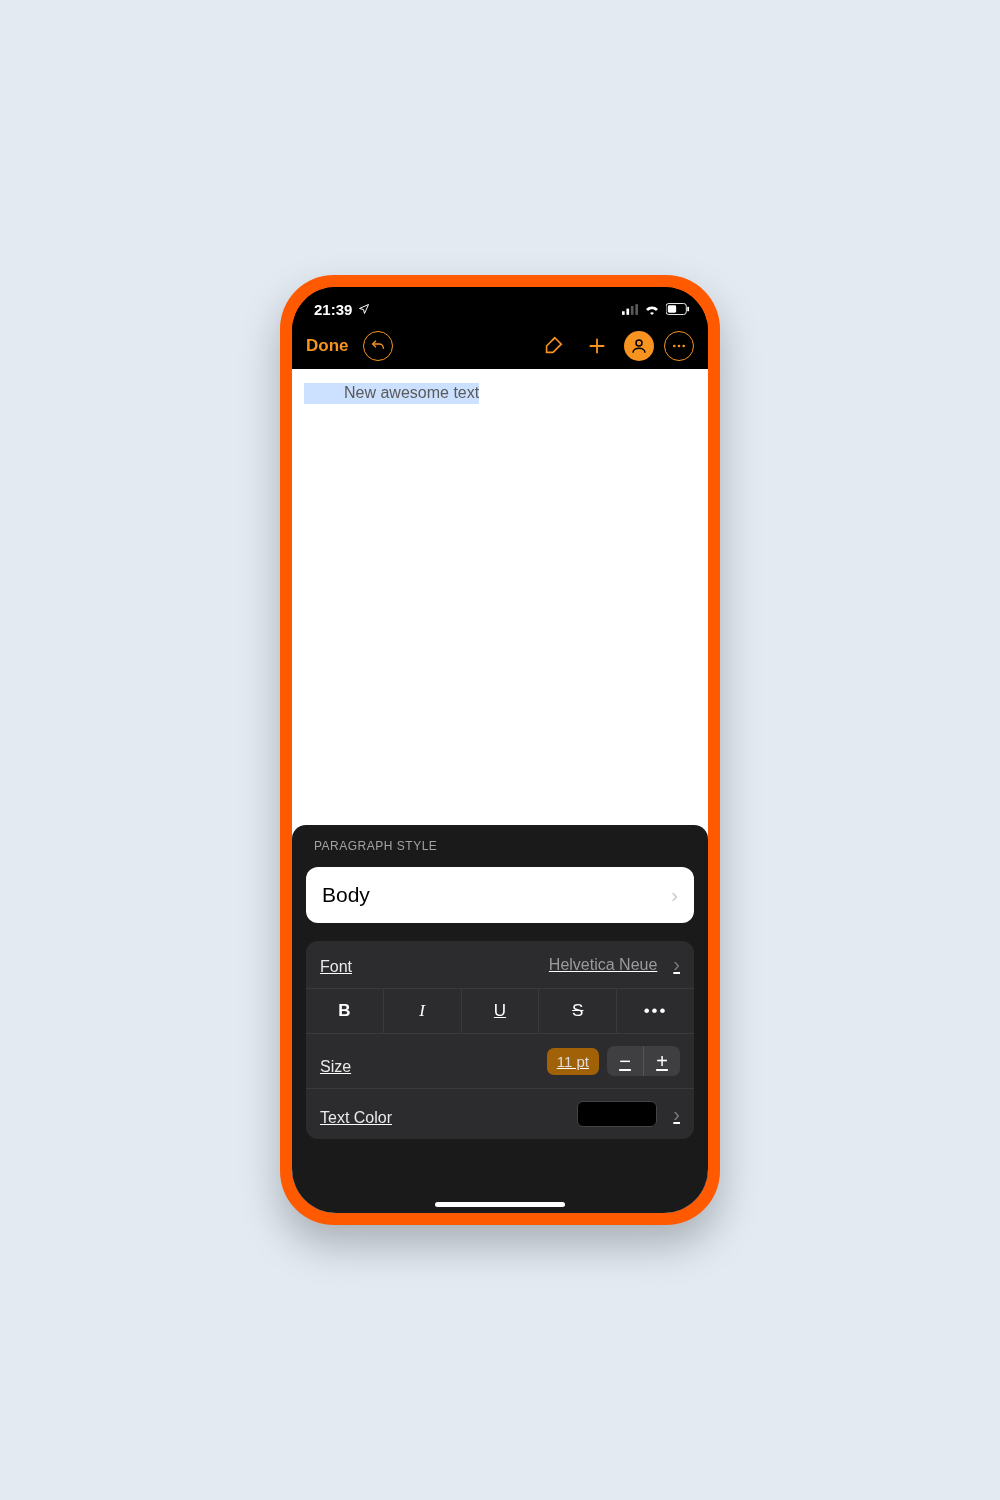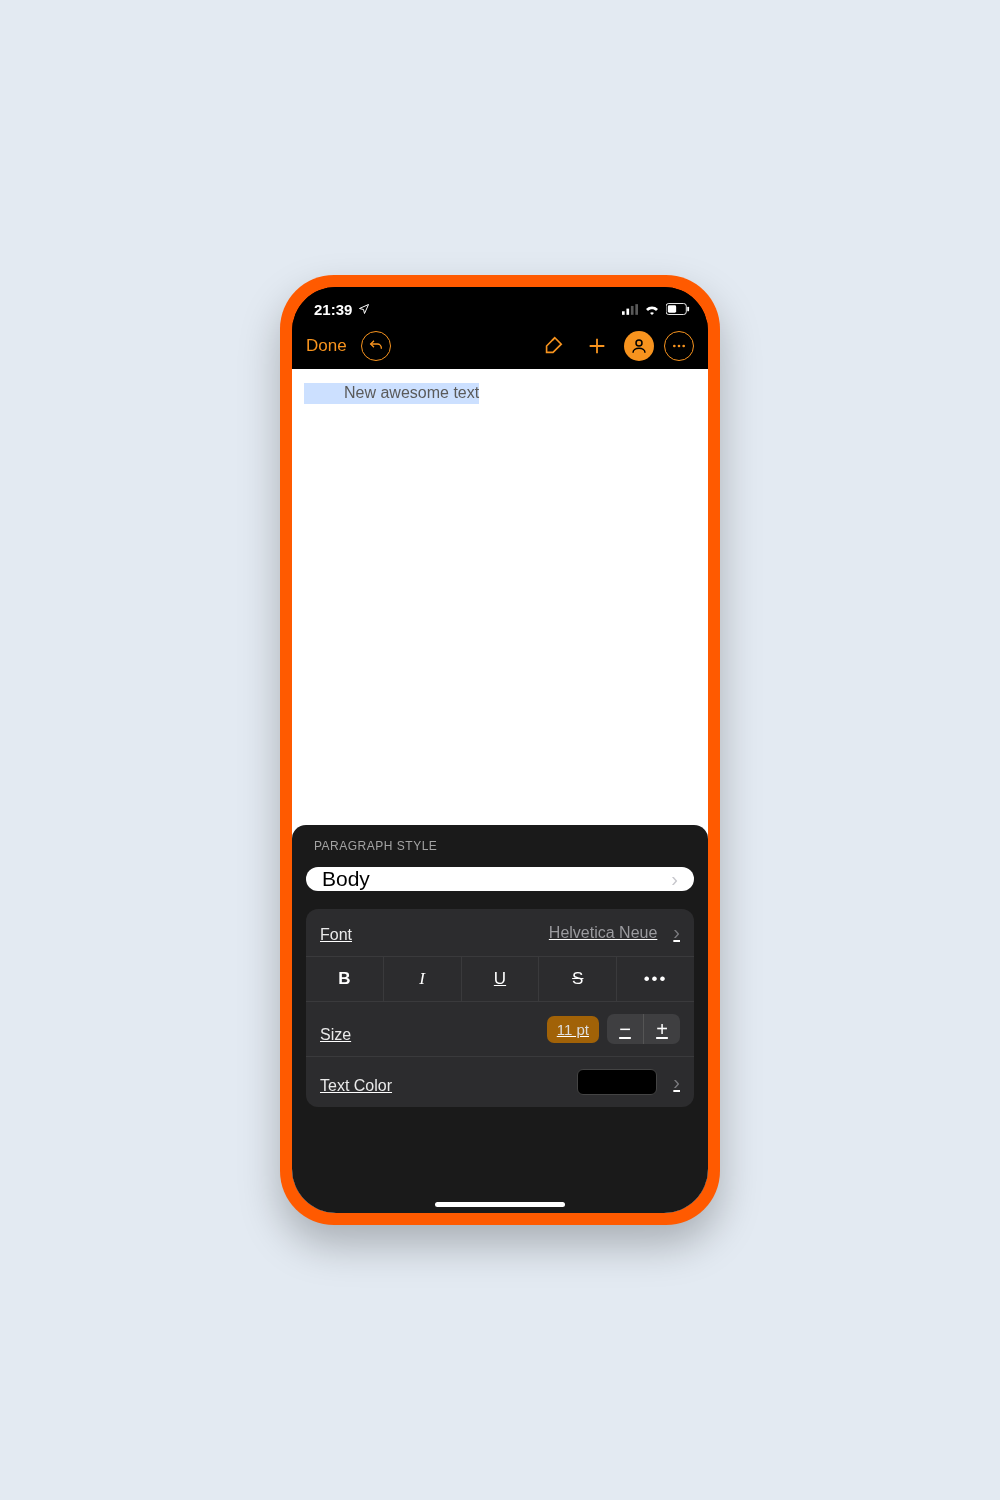--- a/index.html
+++ b/index.html
@@ -51,21 +51,21 @@
     height: 46px;
     background: #000;
     display: flex;
     align-items: center;
     padding: 0 14px;
     gap: 10px;
   }
   .done-btn {
     color: #f7931e;
     font-size: 17px;
-    font-weight: 400;
+    font-weight: 700;
     background: none;
     border: none;
     cursor: pointer;
   }
   .undo-btn {
     width: 30px; height: 30px;
     border: 1.5px solid #f7931e;
     border-radius: 50%;
     display: flex; align-items: center; justify-content: center;
     margin-left: 4px;
@@ -139,21 +139,21 @@
   .panel-section-label {
     font-size: 12px;
     color: #a3a3a3;
     letter-spacing: 0.5px;
     margin: 0 4px 14px 8px;
   }
   .style-card {
     background: #fff;
     color: #000;
     border-radius: 12px;
-    padding: 0 16px;
+    padding: 16px 16px;
     display: flex;
     align-items: center;
     justify-content: space-between;
     font-size: 21px;
     margin-bottom: 18px;
     cursor: pointer;
     gap: 40px;
   }
   .chev { color: #c7c7cc; font-size: 20px; }
   .group {

